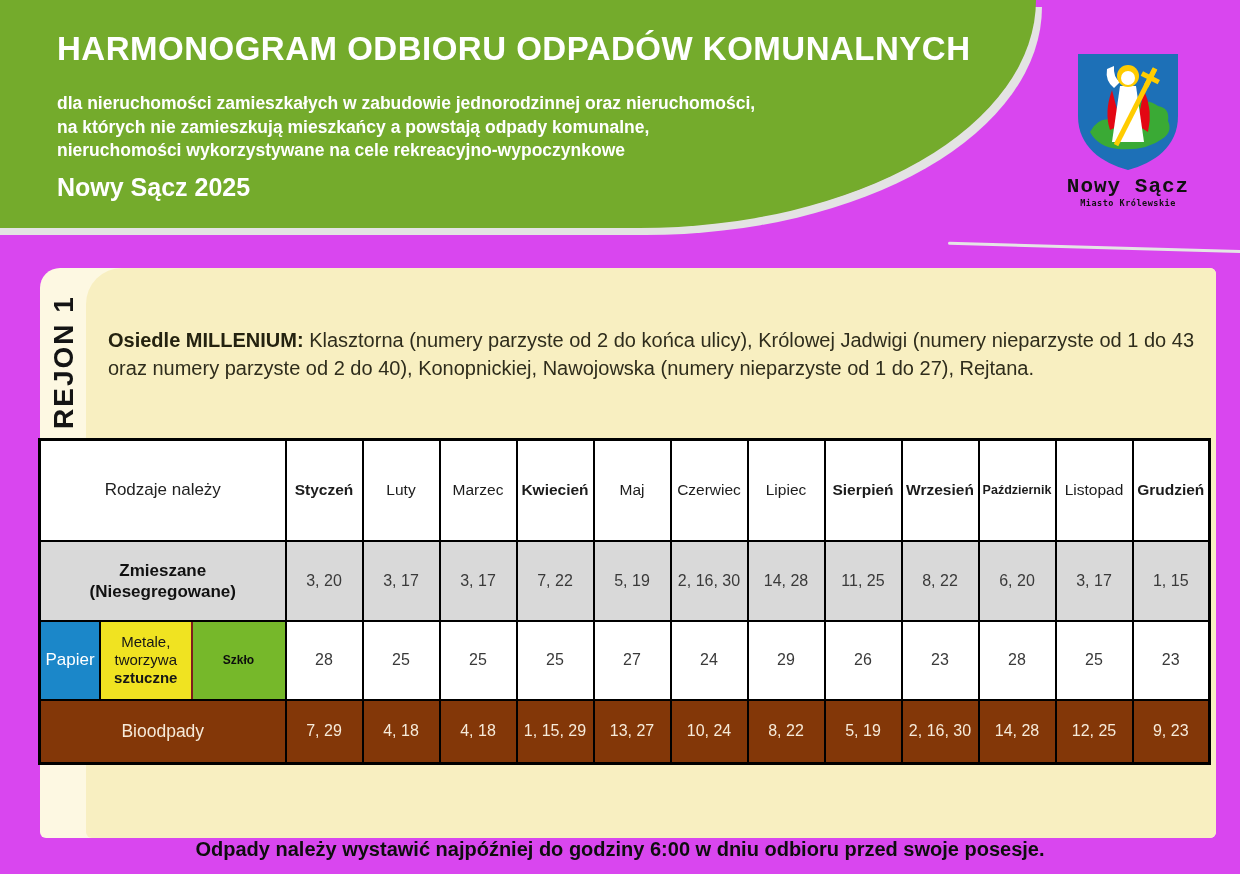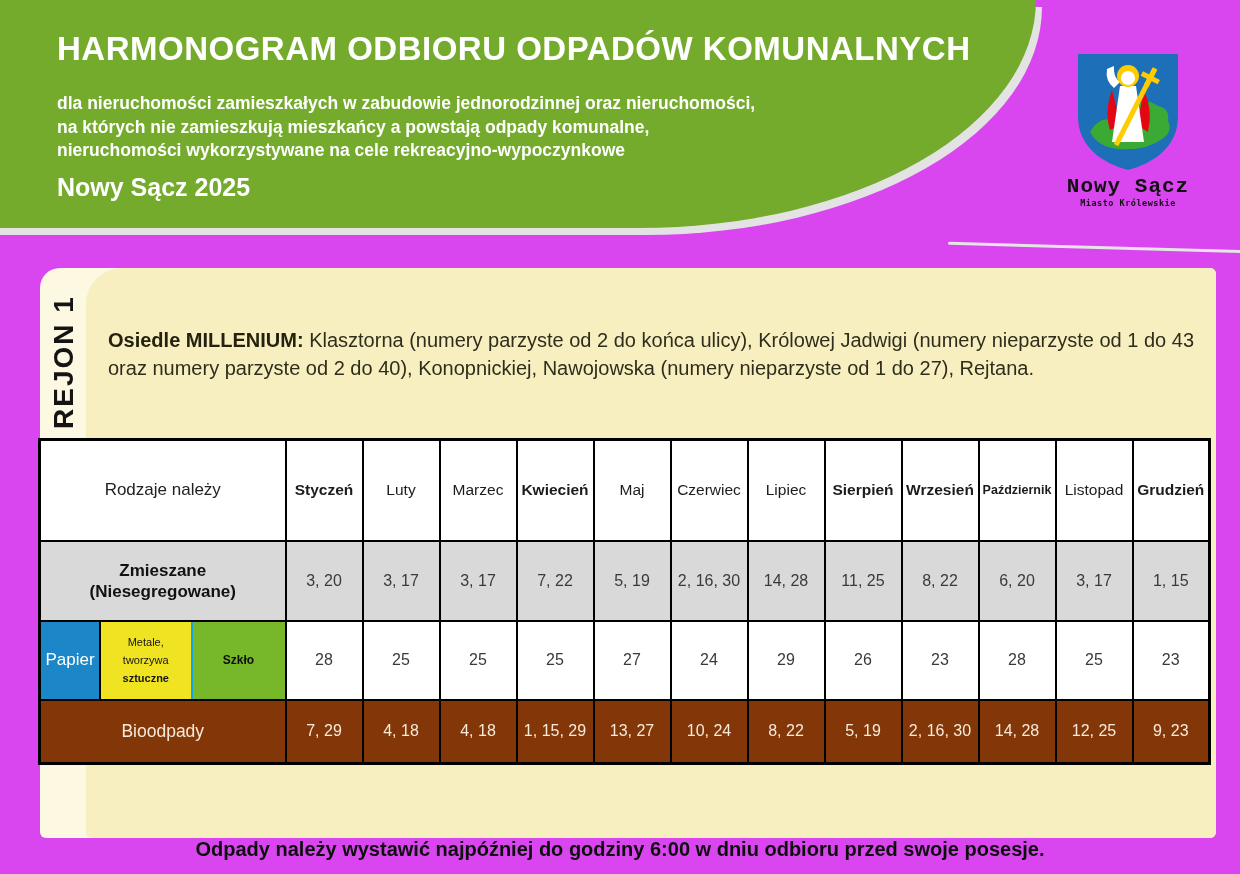--- a/index.html
+++ b/index.html
@@ -87,23 +87,23 @@
 
   .row-seg td { height:79px; background:#fff; font-size:16px; color:#3a3a3a; }
   td.label-seg { background:#fff; }
   .seg-wrap { display:flex; width:100%; height:100%; }
   .seg-papier {
     width:60px; background:#1b87c9; color:#fff; font-size:17px;
     display:flex; align-items:center; justify-content:center;
     border-right:2px solid #000;
   }
   .seg-metale {
-    flex:1; background:#f0e321; color:#161616; font-size:11px; line-height:18px;
+    flex:1; background:#f0e321; color:#161616; font-size:15px; line-height:18px;
     display:flex; flex-direction:column; align-items:center; justify-content:center;
-    border-right:2px solid #0ea5e9;
+    border-right:2px solid #7f1d1d;
   }
   .seg-metale .bold-line { font-weight:bold; }
   .seg-szklo {
     width:92px; background:#76b82a; color:#0d0d0d; font-size:12px; font-weight:bold;
     display:flex; align-items:center; justify-content:center;
   }
 
   .row-bio td { height:64px; background:#833708; color:#f6ead9; font-size:16px; }
   td.label-bio { font-size:17.5px; }
 

